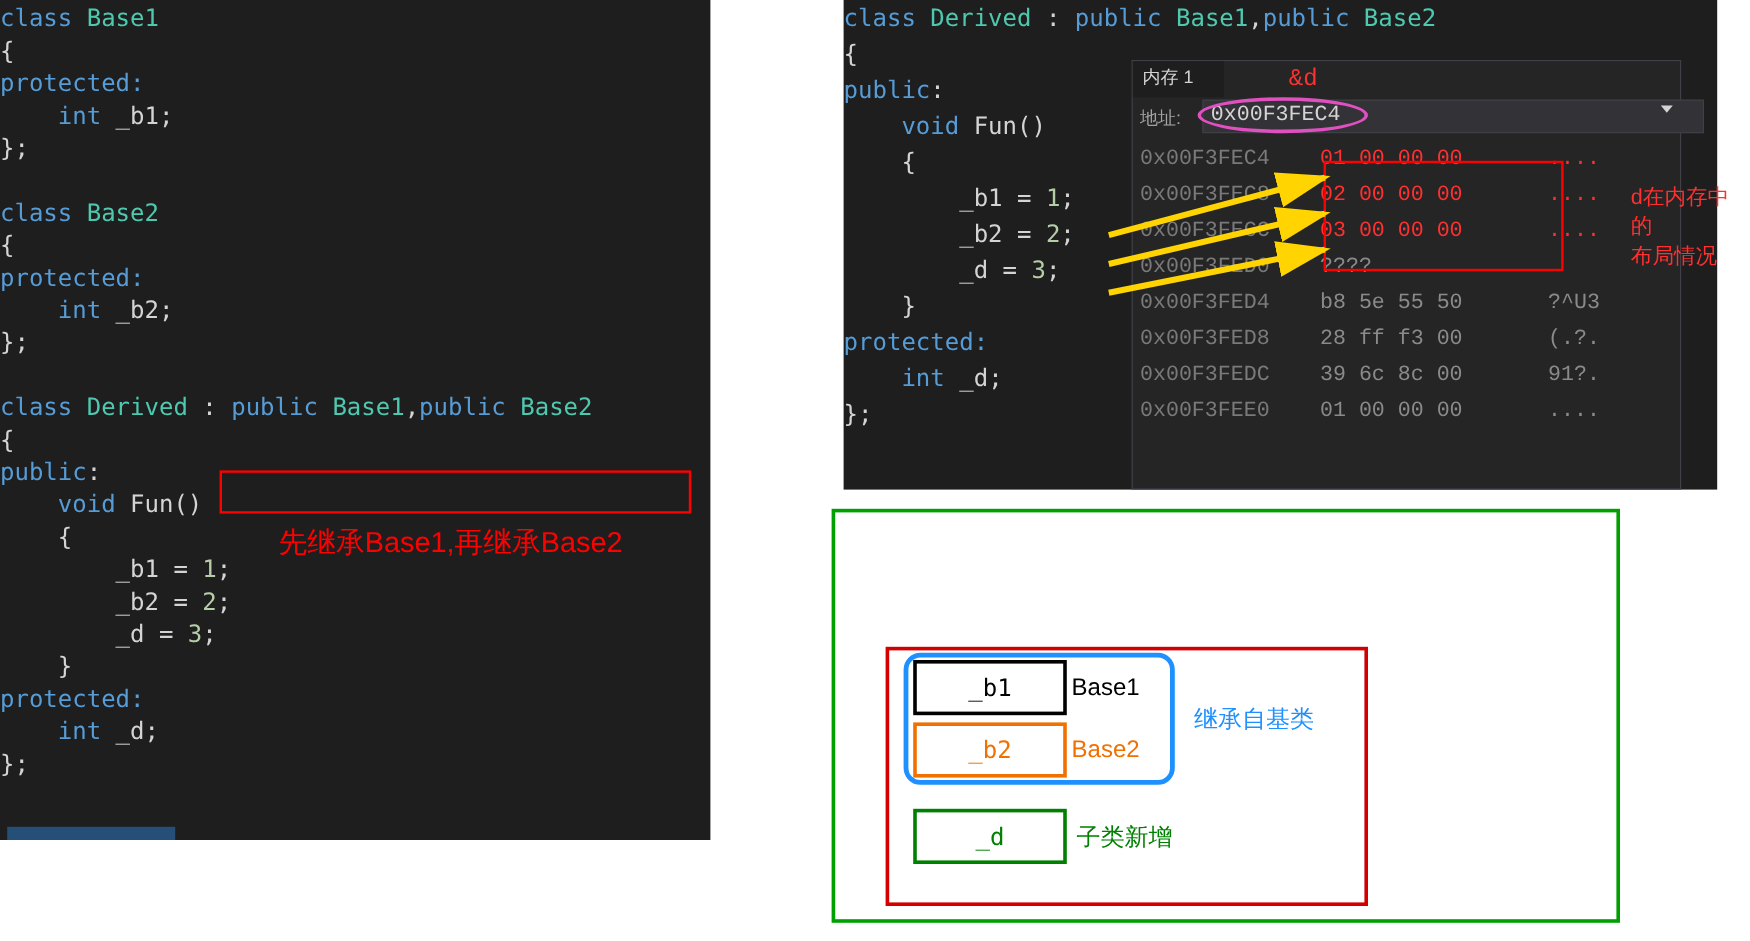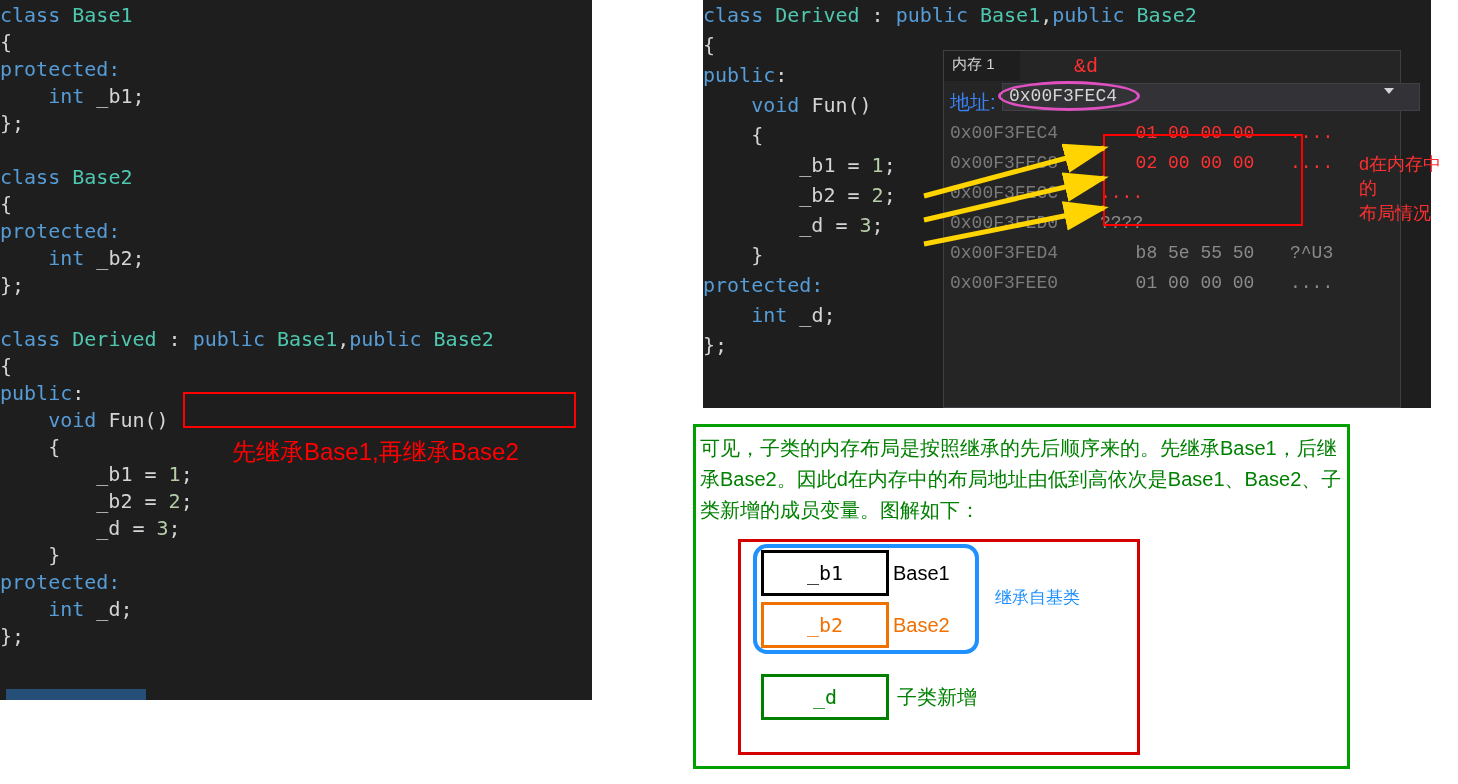--- a/index.html
+++ b/index.html
@@ -60,41 +60,41 @@
     padding: 4px 8px;
     font-family: "Microsoft YaHei", sans-serif;
     font-size: 15px;
   }
   #mem-amp {
     position: absolute; left: 130px; top: 4px;
     color: #ff3030; font-size: 20px;
   }
   #mem-addrlbl {
     position: absolute; left: 6px; top: 38px;
-    color: #3b82f6; font-family: "Microsoft YaHei", sans-serif; font-size: 20px;
+    color: #a3a3a3; font-family: "Microsoft YaHei", sans-serif; font-size: 15px;
   }
   #mem-addrval {
     position: absolute; left: 58px; top: 32px; width: 418px; height: 28px;
     background: #333337; border: 1px solid #3f3f46;
     color: #d4d4d4; padding: 2px 6px;
   }
   #mem-drop {
     position: absolute; right: 6px; top: 37px; width: 0; height: 0;
     border-left: 5px solid transparent; border-right: 5px solid transparent;
     border-top: 6px solid #d4d4d4;
   }
   #magenta-ellipse {
     position: absolute; left: 54px; top: 30px; width: 142px; height: 30px;
     border: 3px solid #e050c0; border-radius: 50%;
     pointer-events: none;
   }
   #mem-rows { position: absolute; left: 6px; top: 72px; right: 4px; }
   #mem-rows .mr { display: flex; height: 30px; color: #8a8a8a; font-size: 18px; white-space: pre; }
   #mem-rows .addr { width: 150px; color: #7a7a7a; }
-  #mem-rows .bytes { width: 190px; text-align: center; }
+  #mem-rows .bytes { width: 190px; }
   #mem-rows .ascii { width: 80px; }
   #mem-rows .hl .bytes, #mem-rows .hl .addr { }
   .hlb { color: #ff3030; }
   
   #mem-redbox { position: absolute; left: 394px; top: 134px; width: 258px; height: 92px; border: 2px solid #ff0000; pointer-events: none; z-index: 3; }
   #mem-anno   { position: absolute; left: 1317px; top: 152px; color: #ff3030; font-size: 18px; font-family: "Microsoft YaHei", sans-serif; line-height: 1.35; z-index: 3; margin-left: 42px; }
   
   .yarrow { position: absolute; z-index: 4; pointer-events: none; }
 
   
@@ -121,21 +121,21 @@
   #c-b1    { left: 20px; top: 8px;  width: 128px; height: 46px; border: 3px solid #000; color: #000; font-family: Consolas, monospace; }
   #c-base1 { left: 152px; top: 8px; width: 70px;  height: 46px; color: #000; justify-content: flex-start; }
   #c-b2    { left: 20px; top: 60px; width: 128px; height: 46px; border: 3px solid #f07000; color: #f07000; font-family: Consolas, monospace; }
   #c-base2 { left: 152px; top: 60px; width: 70px;  height: 46px; color: #f07000; justify-content: flex-start; }
   #c-d     { left: 20px; top: 132px; width: 128px; height: 46px; border: 3px solid #008000; color: #008000; font-family: Consolas, monospace; }
   #c-dlbl  { left: 156px; top: 132px; width: 110px; height: 46px; color: #008000; justify-content: flex-start; text-align: right; }
   #blue-round {
     position: absolute; left: 12px; top: 2px; width: 226px; height: 110px;
     border: 4px solid #1e90ff; border-radius: 14px; pointer-events: none;
   }
-  #blue-label { position: absolute; left: 254px; top: 44px; color: #1e90ff; font-size: 17px; }
+  #blue-label { position: absolute; left: 254px; top: 44px; color: #1e90ff; font-size: 20px; }
 </style>
 </head>
 <body>
 
 <div id="left-panel" class="panel">
   <div class="sel-line"></div>
 <pre><span class="kw">class</span> <span class="type">Base1</span>
 {
 <span class="kw">protected:</span>
     <span class="kw">int</span> <span>_b1</span>;
@@ -182,23 +182,25 @@
   <div id="mem-win">
     <div id="mem-tab">内存 1</div>
     <div id="mem-amp">&amp;d</div>
     <div id="mem-addrlbl">地址:</div>
     <div id="mem-addrval">0x00F3FEC4</div>
     <div id="mem-drop"></div>
     <div id="magenta-ellipse"></div>
     <div id="mem-rows">
         <div class="mr hl"><span class="addr">0x00F3FEC4</span><span class="bytes hlb">01 00 00 00</span><span class="ascii hlb">....</span></div>
         <div class="mr hl"><span class="addr">0x00F3FEC8</span><span class="bytes hlb">02 00 00 00</span><span class="ascii hlb">....</span></div>
-        <div class="mr hl"><span class="addr">0x00F3FECC</span><span class="ascii hlb">....</span></div>
+        <div class="mr hl"><span class="addr">0x00F3FECC</span><span class="bytes hlb">03 00 00 00</span><span class="ascii hlb">....</span></div>
         <div class="mr"><span class="addr">0x00F3FED0</span><span class="ascii">????</span></div>
         <div class="mr"><span class="addr">0x00F3FED4</span><span class="bytes">b8 5e 55 50</span><span class="ascii">?^U3</span></div>
+        <div class="mr"><span class="addr">0x00F3FED8</span><span class="bytes">28 ff f3 00</span><span class="ascii">(.?.</span></div>
+        <div class="mr"><span class="addr">0x00F3FEDC</span><span class="bytes">39 6c 8c 00</span><span class="ascii">91?.</span></div>
         <div class="mr"><span class="addr">0x00F3FEE0</span><span class="bytes">01 00 00 00</span><span class="ascii">....</span></div>
       </div>
   </div>
 </div>
 
 <div id="mem-redbox" class="red-box" style="left:1103px;top:134px;width:200px;height:92px"></div>
 <div id="mem-anno">
   <span>d在内存中的</span><br>
   <span>布局情况</span>
 </div>
@@ -208,21 +210,20 @@
       <marker id="ah" markerWidth="10" markerHeight="10" refX="8" refY="3" orient="auto">
         <path d="M0,0 L0,6 L9,3 z" fill="#ffd400"></path>
       </marker>
     </defs>
   <line x1="4" y1="54" x2="184" y2="6" stroke="#ffd400" stroke-width="5" marker-end="url(#ah)"></line>
   <line x1="4" y1="78" x2="184" y2="36" stroke="#ffd400" stroke-width="5" marker-end="url(#ah)"></line>
   <line x1="4" y1="102" x2="184" y2="66" stroke="#ffd400" stroke-width="5" marker-end="url(#ah)"></line>
 </svg>
 
 <div id="green-box">
-  <p>可见，子类的内存布局是按照继承的先后顺序来的。先继承Base1，后继承Base2。因此d在内存中的布局地址由低到高依次是Base1、Base2、子类新增的成员变量。图解如下：</p>
   <div id="diagram">
     <div id="blue-round"></div>
     <div id="c-b1" class="cell">_b1</div>
     <div id="c-base1" class="cell">Base1</div>
     <div id="c-b2" class="cell">_b2</div>
     <div id="c-base2" class="cell">Base2</div>
     <div id="c-d" class="cell">_d</div>
     <div id="c-dlbl" class="cell">子类新增</div>
     <div id="blue-label">继承自基类</div>
   </div>

